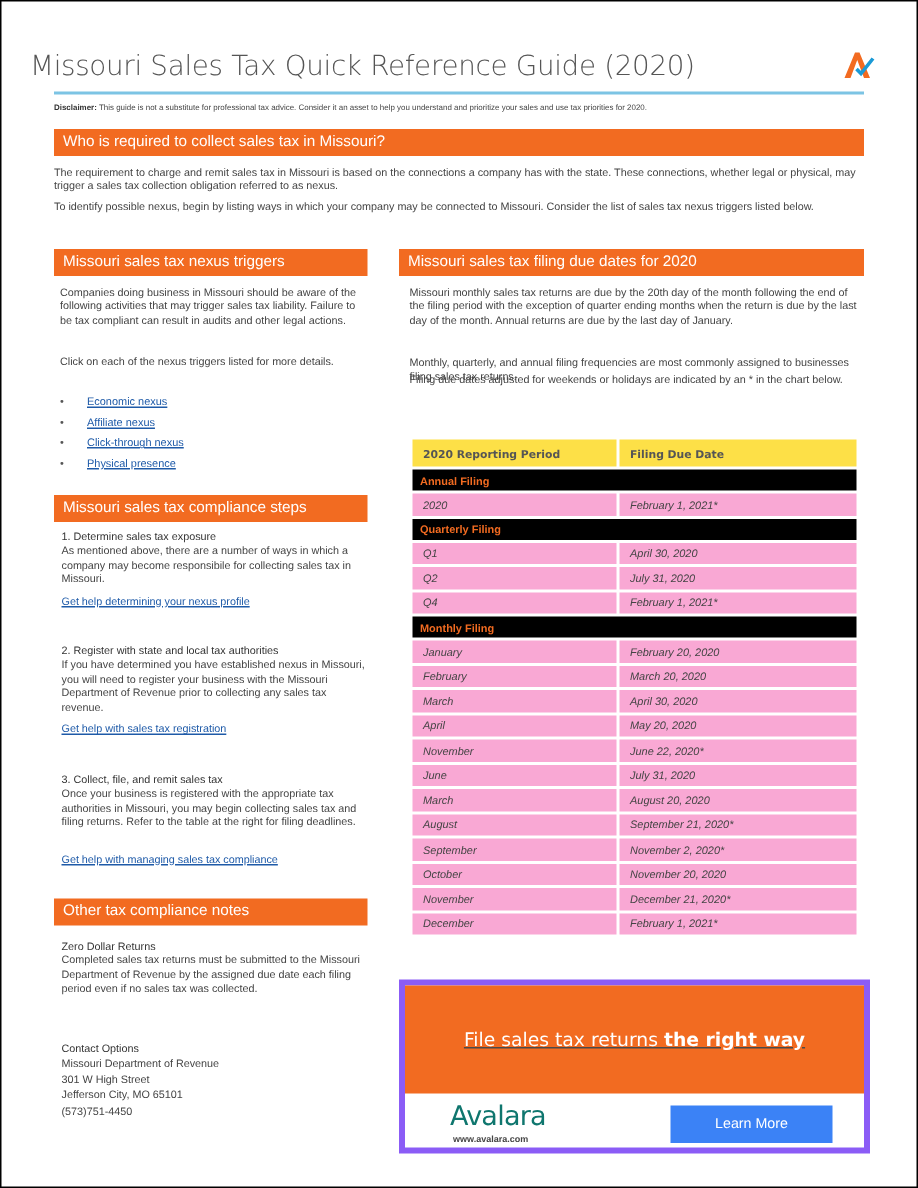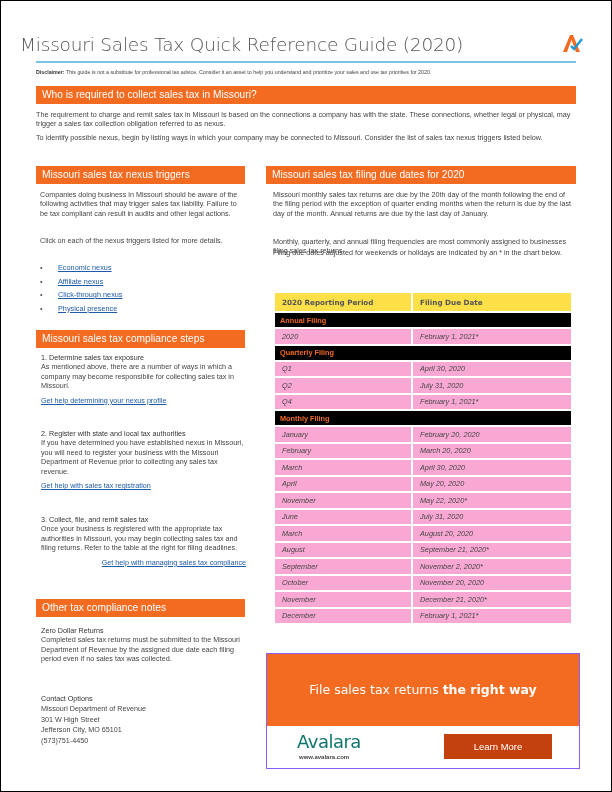--- a/index.html
+++ b/index.html
@@ -25,27 +25,27 @@
 
   .step-title { color: #333; }
 
   table.dates { position: absolute; left: 273px; top: 291px; width: 300px; border-collapse: separate; border-spacing: 2px; }
   table.dates td, table.dates th { font-size: 7.3px; height: 14.5px; padding-left: 7px; text-align: left; color: #444; }
   table.dates th { background: #fde047; font-family: "DejaVu Sans", sans-serif; font-weight: bold; font-size: 7.2px; color: #555; height: 18px; }
   table.dates td.cell { background: #f9a8d4; font-style: italic; }
   table.dates td.group { color: #f26b21; font-weight: bold; background: #000000; padding-left: 5px; height: 14px; }
   table.dates .c1 { width: 136px; }
 
-  .ad { position: absolute; left: 266px; top: 653px; width: 314px; height: 116px; border: 1px solid #8b5cf6; }
+  .ad { position: absolute; left: 266px; top: 653px; width: 314px; height: 116px; border: 4px solid #8b5cf6; text-decoration: underline; }
   .ad-top { height: 72px; background: #f26b21; color: #fff; font-family: "DejaVu Sans", sans-serif; font-size: 12.5px; text-align: center; line-height: 72px; }
   .ad-top b { font-weight: bold; }
   .ad-bottom { position: relative; height: 42px; }
   .ad-logo { position: absolute; left: 30px; top: 5px; font-family: "DejaVu Sans", sans-serif; font-size: 18px; color: #0f766e; letter-spacing: -0.5px; }
   .ad-url { position: absolute; left: 32px; top: 28px; font-size: 6px; font-weight: bold; color: #444; }
-  .learn-btn { position: absolute; left: 177px; top: 8px; width: 108px; height: 25px; background: #c2410c; color: #fff; font-size: 9.5px; text-align: center; line-height: 25px; cursor: pointer; }
+  .learn-btn { position: absolute; left: 177px; top: 8px; width: 108px; height: 25px; background: #3b82f6; color: #fff; font-size: 9.5px; text-align: center; line-height: 25px; cursor: pointer; }
 </style>
 </head>
 <body>
 
 <div class="page"></div>
 
 <div class="title">Missouri Sales Tax Quick Reference Guide (2020)</div>
 <svg class="logo" viewBox="0 0 22 20">
   <path d="M1 19 L8 2 L11 2 L18 19 L14 19 L9.5 7 L5 19 Z" fill="#f26b21"></path>
   <path d="M9 13 L12 16 L20 6" stroke="#1b9ad6" stroke-width="2.4" fill="none"></path>
@@ -87,21 +87,21 @@
   <div class="link" style="margin-top:5px;">Get help determining your nexus profile</div>
 </div>
 <div class="p" style="left:41px; top:429px; width:205px;">
   <div class="step-title">2. Register with state and local tax authorities</div>
   <div>If you have determined you have established nexus in Missouri, you will need to register your business with the Missouri Department of Revenue prior to collecting any sales tax revenue.</div>
   <div class="link" style="margin-top:5px;">Get help with sales tax registration</div>
 </div>
 <div class="p" style="left:41px; top:515px; width:205px;">
   <div class="step-title">3. Collect, file, and remit sales tax</div>
   <div>Once your business is registered with the appropriate tax authorities in Missouri, you may begin collecting sales tax and filing returns. Refer to the table at the right for filing deadlines.</div>
-  <div class="link" style="margin-top:5px;text-align:right;">Get help with managing sales tax compliance</div>
+  <div class="link" style="margin-top:15px;">Get help with managing sales tax compliance</div>
 </div>
 
 <div class="bar" style="left:36px; top:599px; width:209px;">Other tax compliance notes</div>
 <div class="p" style="left:41px; top:626px; width:205px;">
   <div class="step-title">Zero Dollar Returns</div>
   <div>Completed sales tax returns must be submitted to the Missouri Department of Revenue by the assigned due date each filing period even if no sales tax was collected.</div>
 </div>
 <div class="p" style="left:41px; top:694px; width:205px; line-height:10.4px;">
   <div class="step-title">Contact Options</div>
   <div>Missouri Department of Revenue</div>
@@ -157,21 +157,21 @@
   <tr>
         <td class="cell">March</td>
         <td class="cell">April 30, 2020</td>
       </tr>
   <tr>
         <td class="cell">April</td>
         <td class="cell">May 20, 2020</td>
       </tr>
   <tr>
         <td class="cell">November</td>
-        <td class="cell">May 22, 2020*</td>
+        <td class="cell">June 22, 2020*</td>
       </tr>
   <tr>
         <td class="cell">June</td>
         <td class="cell">July 31, 2020</td>
       </tr>
   <tr>
         <td class="cell">March</td>
         <td class="cell">August 20, 2020</td>
       </tr>
   <tr>

